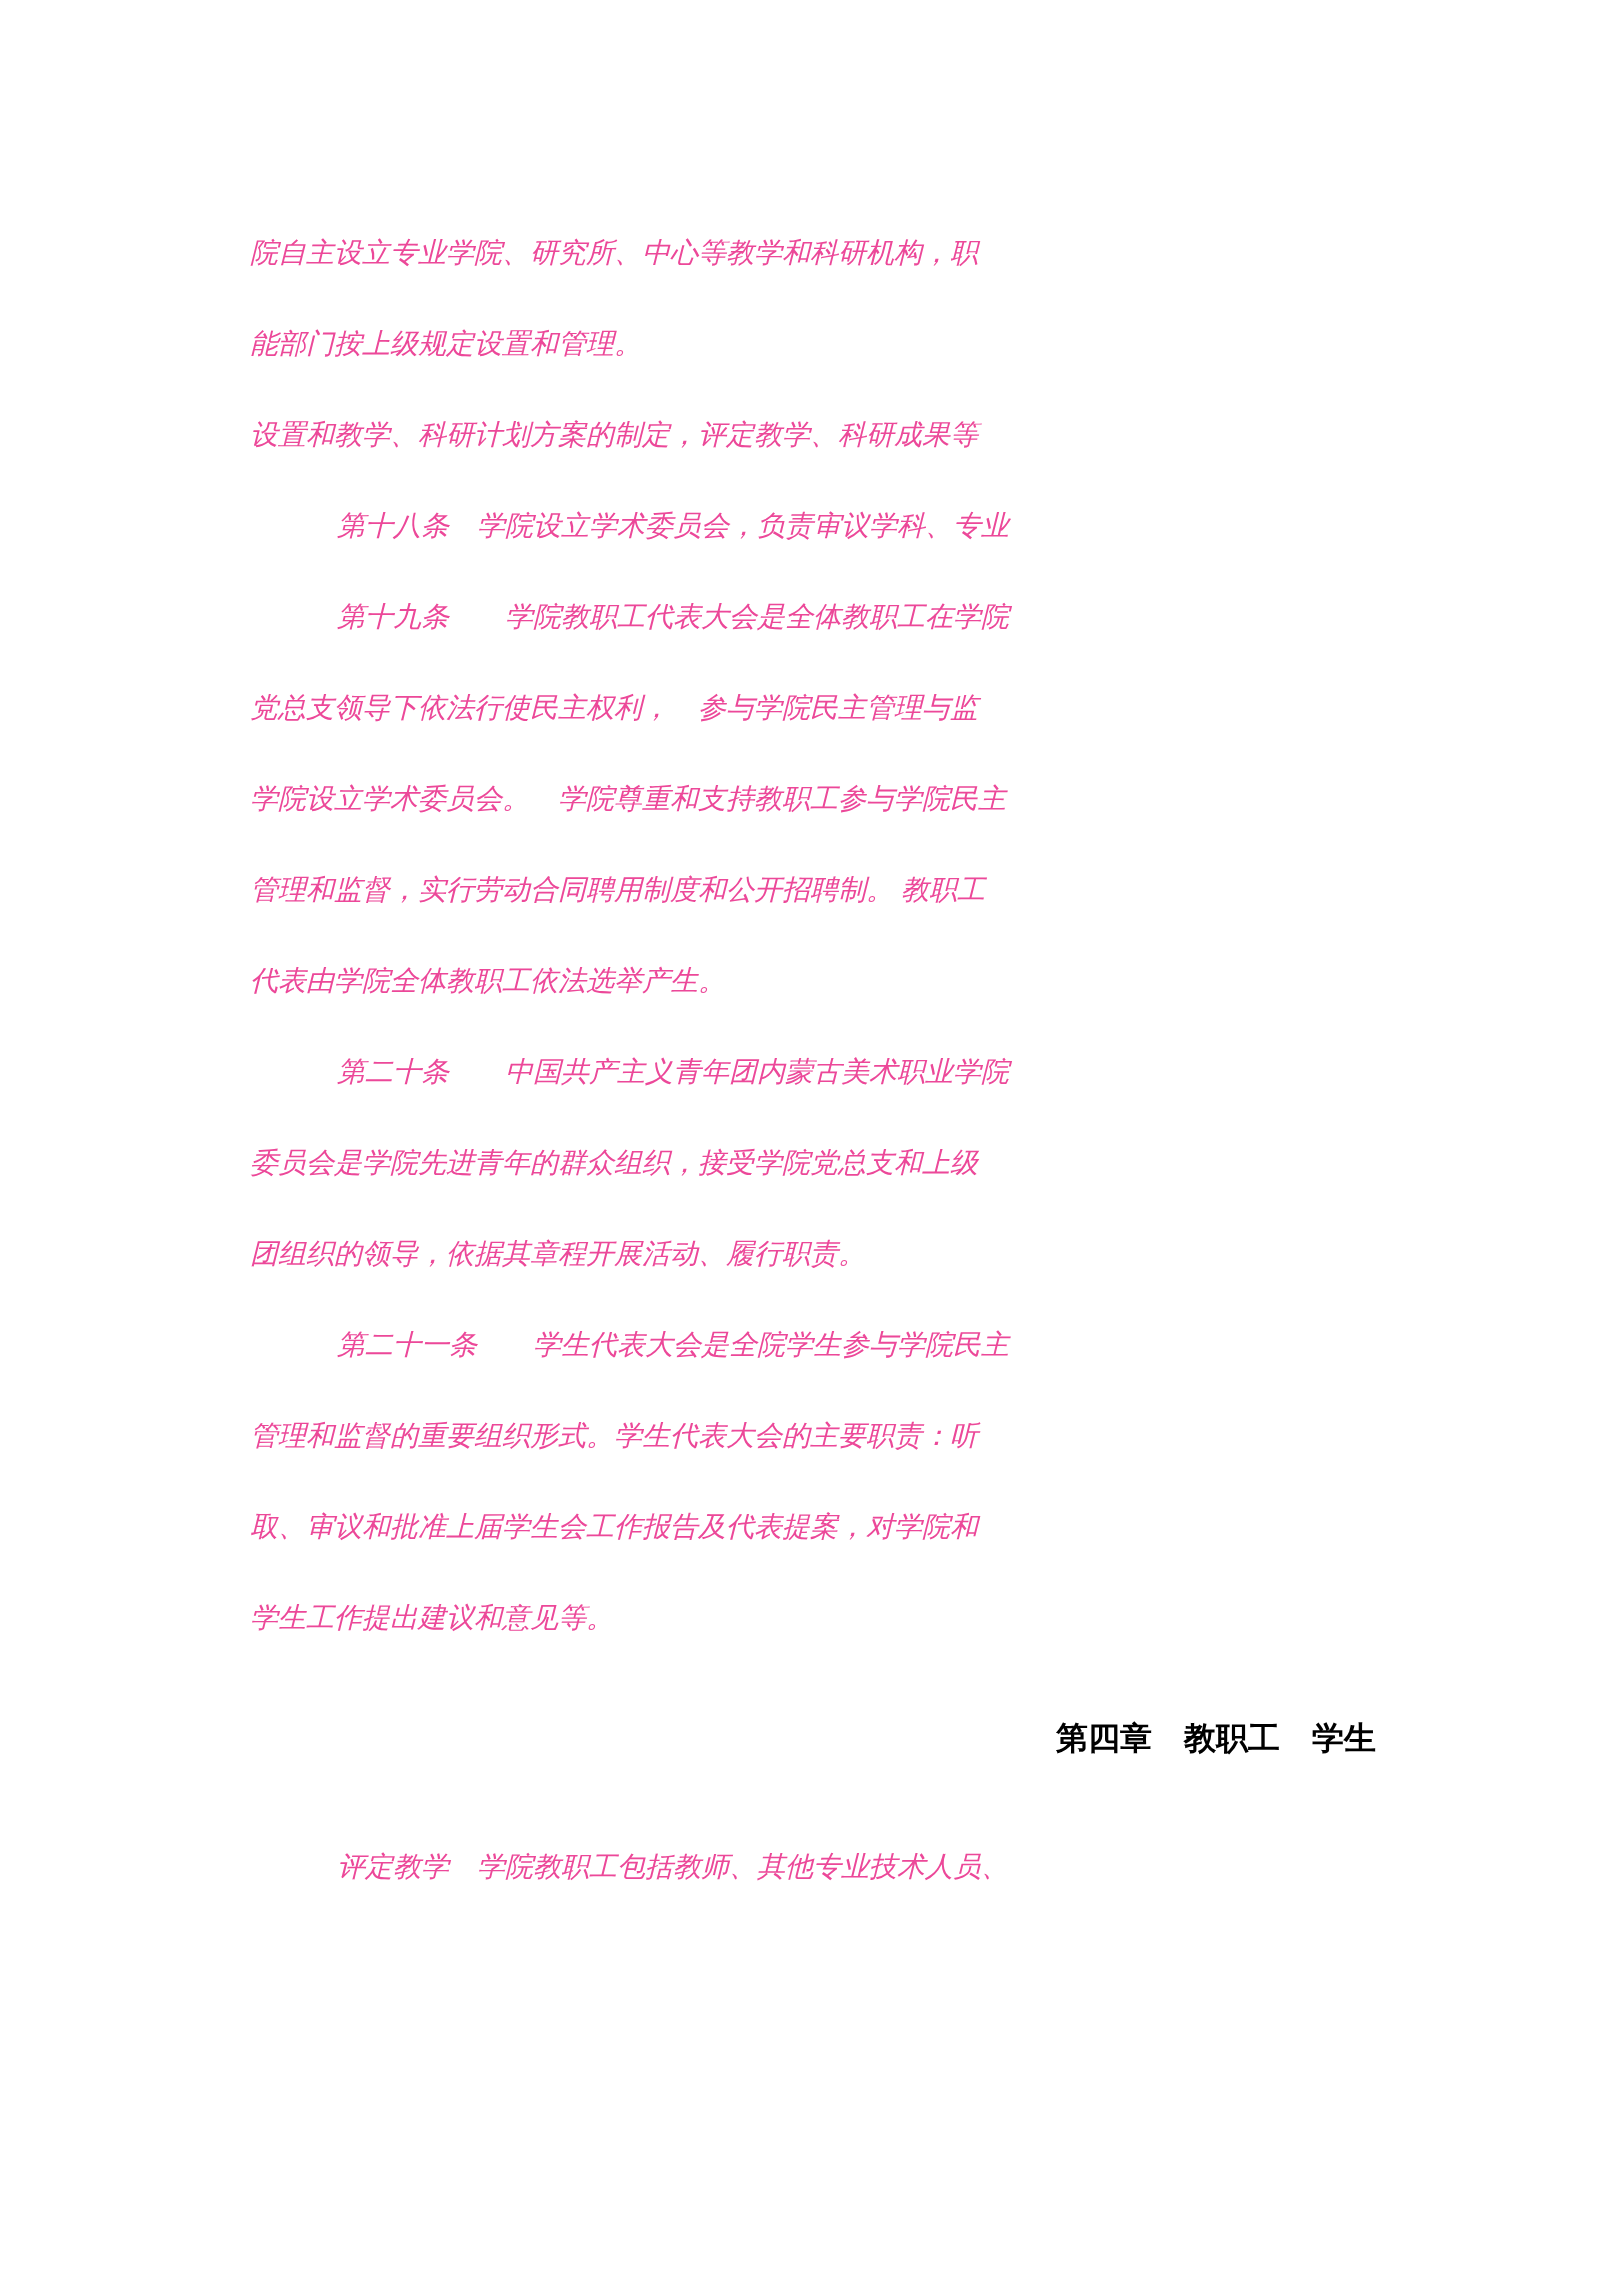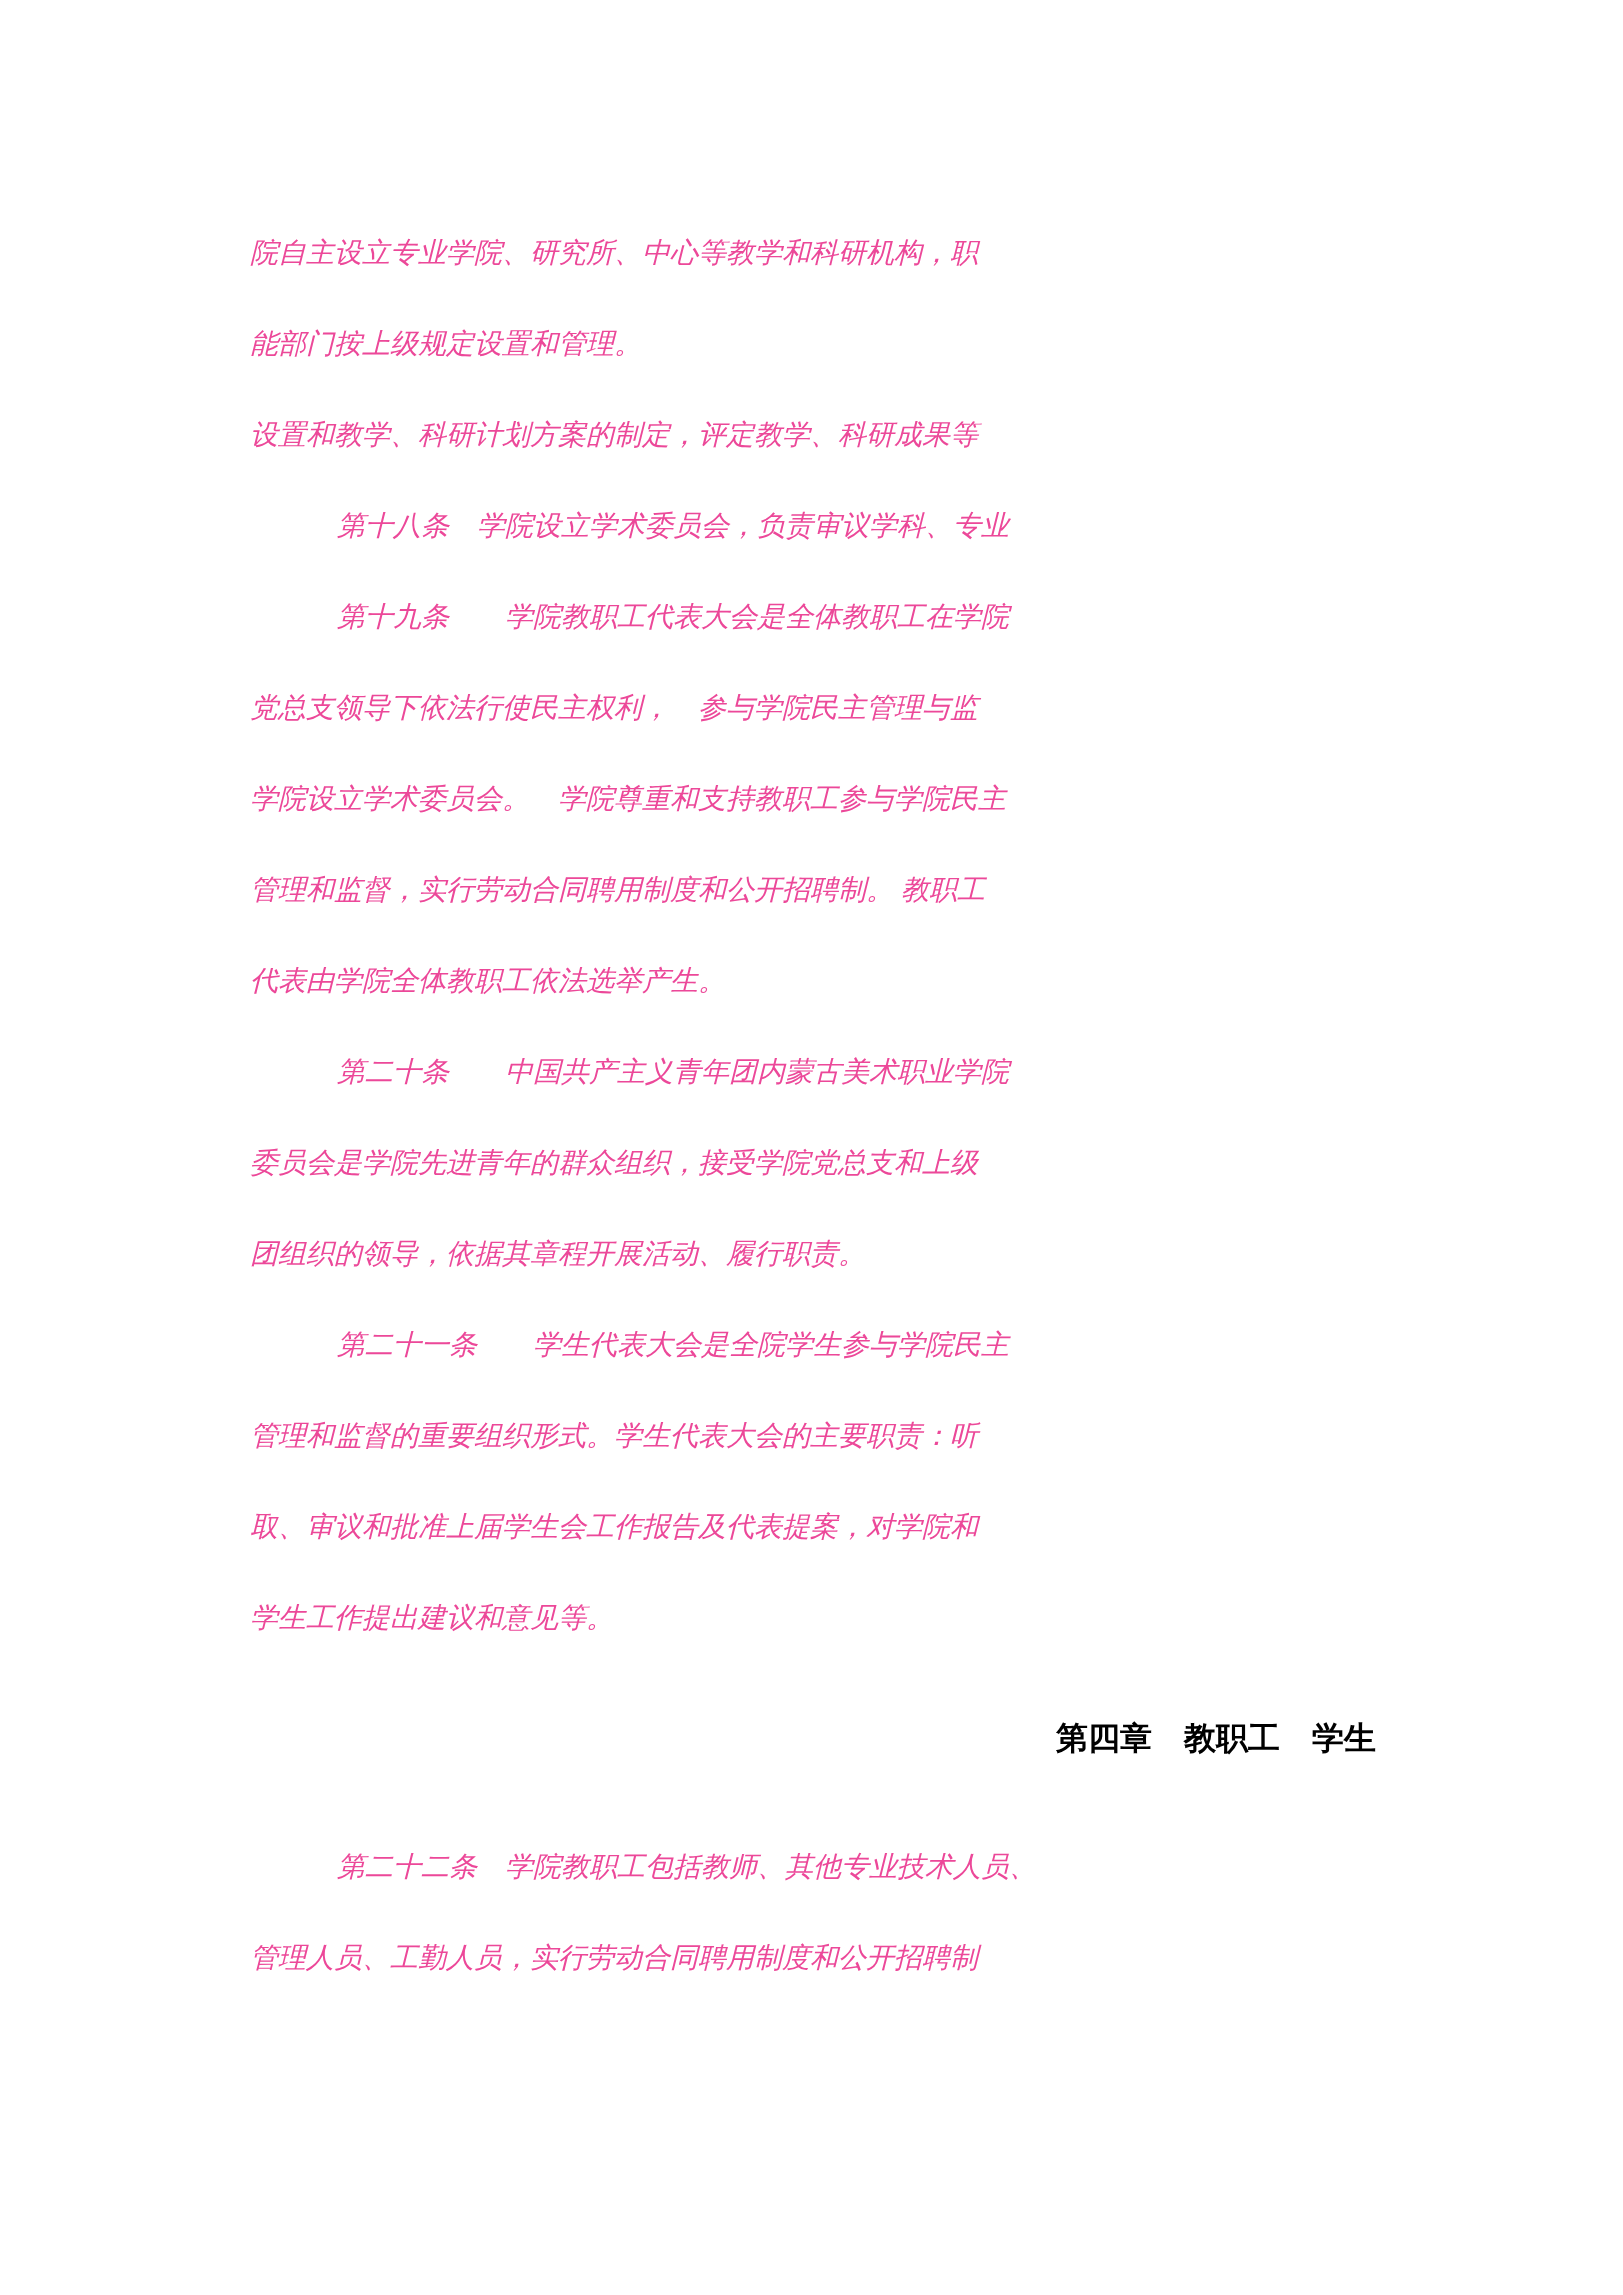--- a/index.html
+++ b/index.html
@@ -52,16 +52,15 @@
   <div class="bodyline">管理和监督，实行劳动合同聘用制度和公开招聘制。 教职工</div>
   <div class="bodyline">代表由学院全体教职工依法选举产生。</div>
   <div class="bodyline indent">第二十条　　中国共产主义青年团内蒙古美术职业学院</div>
   <div class="bodyline">委员会是学院先进青年的群众组织，接受学院党总支和上级</div>
   <div class="bodyline">团组织的领导，依据其章程开展活动、履行职责。</div>
   <div class="bodyline indent">第二十一条　　学生代表大会是全院学生参与学院民主</div>
   <div class="bodyline">管理和监督的重要组织形式。学生代表大会的主要职责：听</div>
   <div class="bodyline">取、审议和批准上届学生会工作报告及代表提案，对学院和</div>
   <div class="bodyline">学生工作提出建议和意见等。</div>
   <div class="chapter">第四章　教职工　学生</div>
-  <div class="bodyline indent">第二十二条　学院教职工包括教师、其他专业技术人员、</div>
-  <div class="bodyline">管理人员、工勤人员，实行劳动合同聘用制度和公开招聘制</div>
+  <div class="bodyline indent">评定教学　学院教职工包括教师、其他专业技术人员、</div>
 </div>
 
 
 </body></html>

